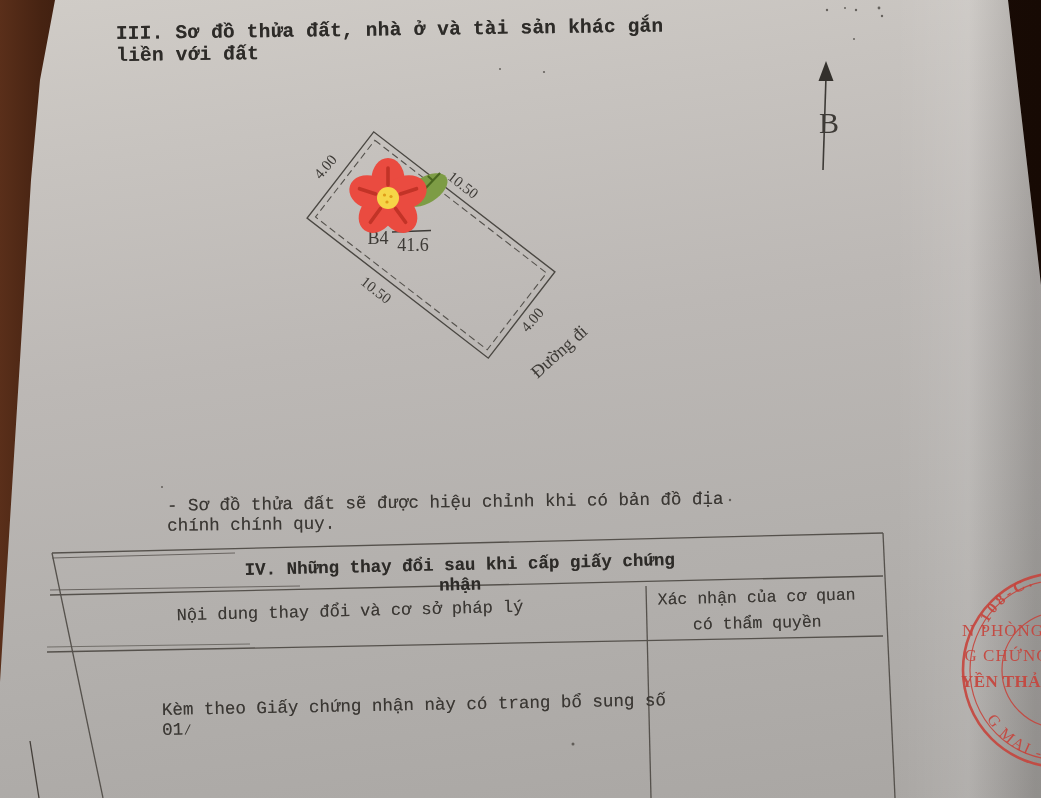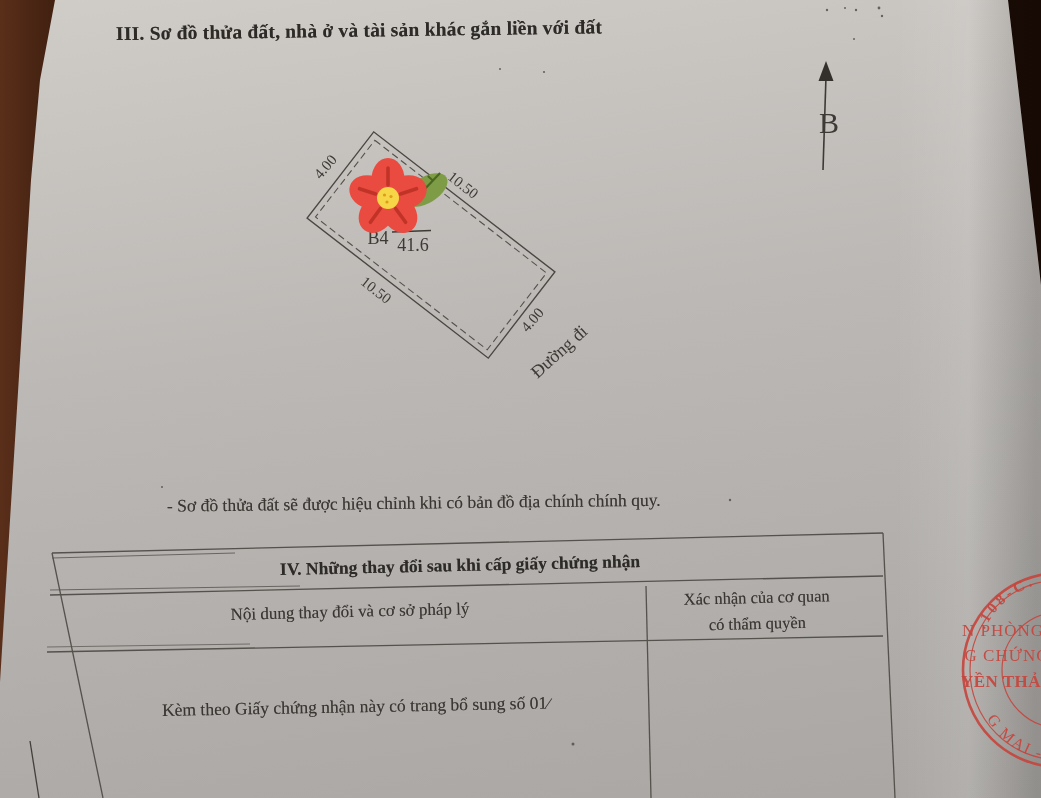--- a/index.html
+++ b/index.html
@@ -126,21 +126,21 @@
         <circle cx="882" cy="16" r="1.2"></circle>
         <circle cx="854" cy="39" r="1"></circle>
       <circle cx="500" cy="69" r="1"></circle>
         <circle cx="544" cy="72" r="1.1"></circle>
       <circle cx="730" cy="500" r="1.2"></circle>
         <circle cx="162" cy="487" r="1"></circle>
       <circle cx="573" cy="744" r="1.5"></circle>
     </g>
   </svg>
 
-  <div style="position:absolute;inset:0;z-index:3;">
+  <div style="position:absolute;inset:0;z-index:3;font-family:Liberation Mono, monospace;">
     <div class="txt title">III. Sơ đồ thửa đất, nhà ở và tài sản khác gắn liền với đất</div>
 
     <div class="txt note">- Sơ đồ thửa đất sẽ được hiệu chỉnh khi có bản đồ địa chính chính quy.</div>
 
     <div class="txt t-head">IV. Những thay đổi sau khi cấp giấy chứng nhận</div>
 
     <div class="txt t-col1">Nội dung thay đổi và cơ sở pháp lý</div>
 
     <div class="txt t-col2">
       <div>Xác nhận của cơ quan</div>

